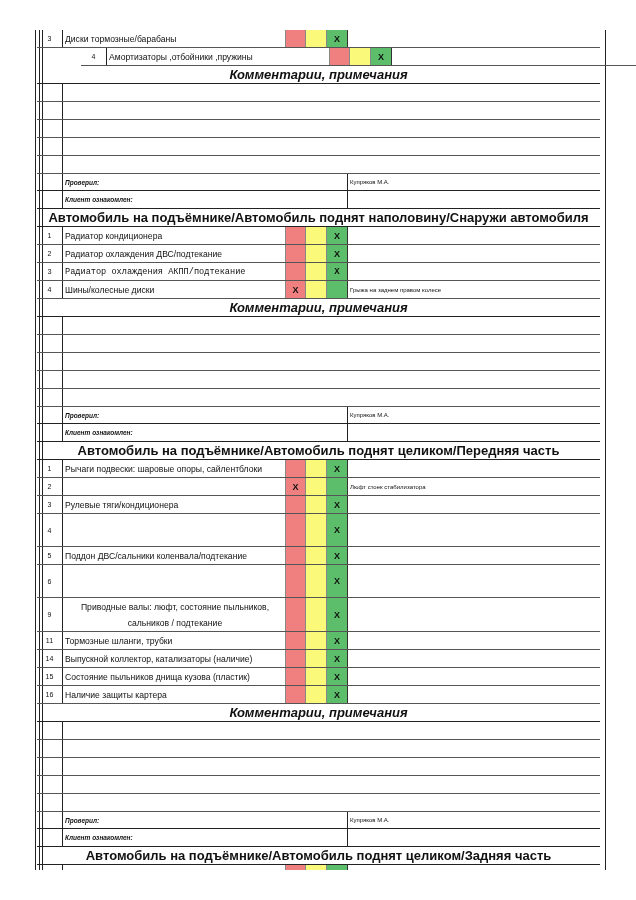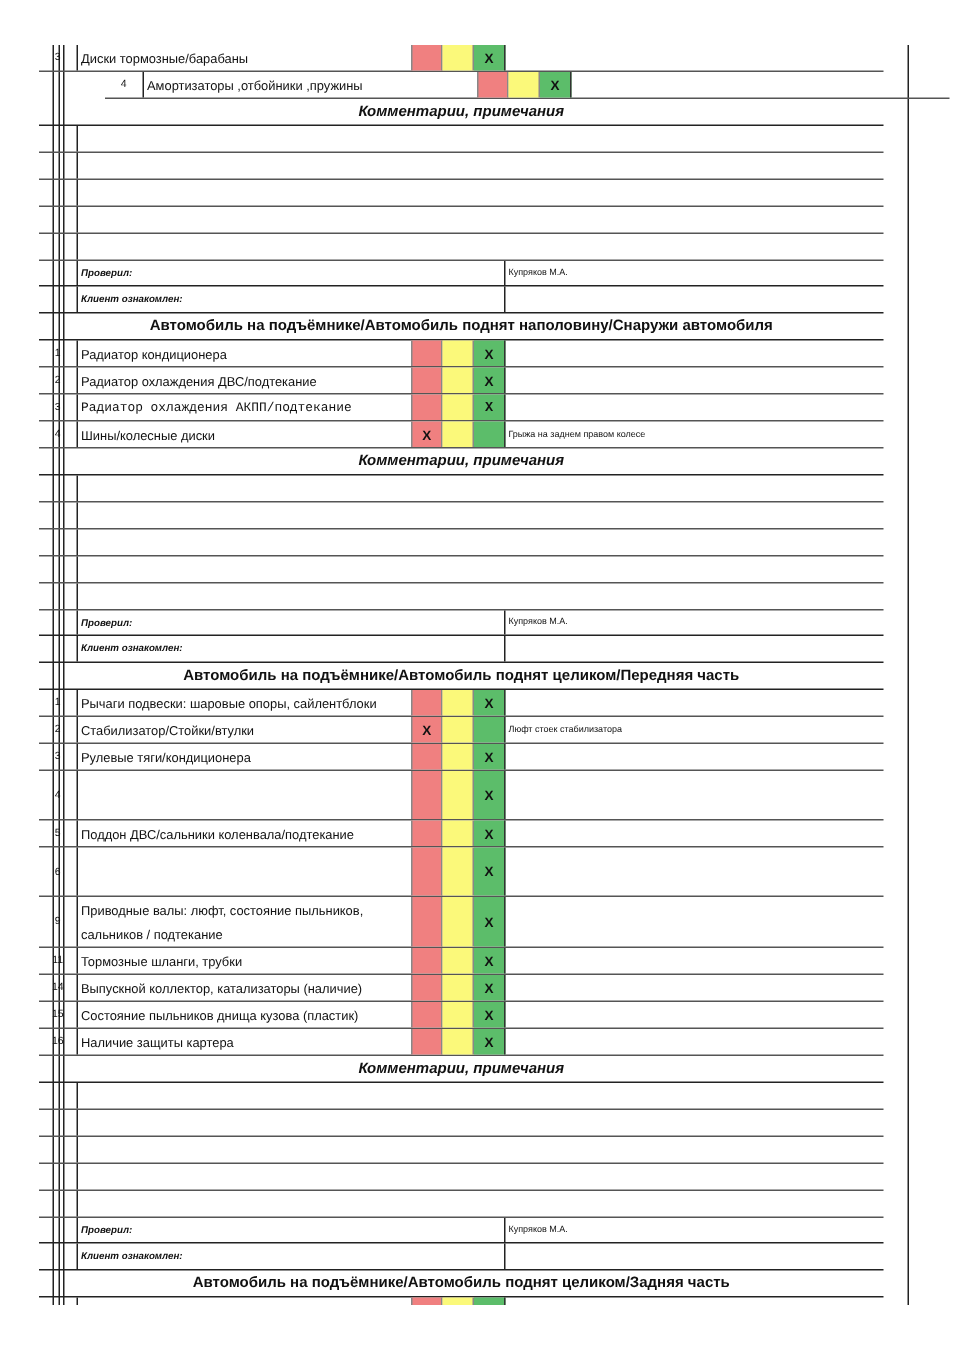--- a/index.html
+++ b/index.html
@@ -1,29 +1,29 @@
 <!DOCTYPE html>
 <html><head>
 <meta charset="utf-8">
 <style>
   html, body { margin:0; padding:0; background:#fff; }
   body { width:636px; height:900px; position:relative; overflow:hidden;
          font-family:"Liberation Sans", sans-serif; color:#111; }
   .vline { position:absolute; background:#222; width:1px; }
-  .row { position:absolute; left:26px; width:563px; box-sizing:border-box;
-         border-bottom:1px solid #555; }
+  .row { position:absolute; left:37px; width:563px; box-sizing:border-box;
+         border-bottom:1px solid #555;text-align:center; }
   .row.thick { border-bottom:1px solid #222; }
   .cell { position:absolute; top:0; bottom:0; box-sizing:border-box; display:flex; align-items:center; }
   .num { left:0; width:26px; justify-content:center; font-size:7px; border-right:1px solid #222; }
   .txt { left:26px; width:222px; padding-left:2px; font-size:8.6px; line-height:16px; }
   .red { left:248px; width:21px; background:#f08080; justify-content:center; border-left:1px solid #888; border-right:1px solid #888; font-weight:bold; font-size:9px; }
   .yel { left:269px; width:21px; background:#fbf97a; justify-content:center; border-right:1px solid #888; font-weight:bold; font-size:9px; }
   .grn { left:290px; width:21px; background:#5cbd6a; justify-content:center; border-right:1px solid #333; font-weight:bold; font-size:9px; }
   .cmt { left:311px; right:0; padding-left:2px; font-size:6px; }
-  .hdr { left:0; right:0; justify-content:center; font-weight:bold; font-size:10px; }
+  .hdr { left:0; right:0; justify-content:center; font-weight:bold; font-size:13px; }
   .hdr.italic { font-style:italic; }
   .blank-num { left:0; width:26px; border-right:1px solid #222; }
   .sign-label { left:26px; width:285px; padding-left:2px; font-size:6.5px; font-style:italic; font-weight:bold; border-right:1px solid #222; }
   .sign-value { left:311px; right:0; padding-left:2px; font-size:6px; }
 </style>
 </head>
 <body>
 
 <div class="vline" style="left:35px; top:30px; height:840px;"></div>
 <div class="vline" style="left:39px; top:30px; height:840px;"></div>
@@ -154,21 +154,20 @@
     <div class="row" style="top: 460px; height: 18px;">
       <div class="cell num">1</div>
       <div class="cell txt">Рычаги подвески: шаровые опоры, сайлентблоки</div>
       <div class="cell red"></div>
       <div class="cell yel"></div>
       <div class="cell grn">X</div>
       <div class="cell cmt"></div>
     </div>
     <div class="row" style="top: 478px; height: 18px;">
       <div class="cell num">2</div>
-      <div class="cell txt">Стабилизатор/Стойки/втулки</div>
       <div class="cell red">X</div>
       <div class="cell yel"></div>
       <div class="cell grn"></div>
       <div class="cell cmt">Люфт стоек стабилизатора</div>
     </div>
     <div class="row" style="top: 496px; height: 18px;">
       <div class="cell num">3</div>
       <div class="cell txt">Рулевые тяги/кондиционера</div>
       <div class="cell red"></div>
       <div class="cell yel"></div>

